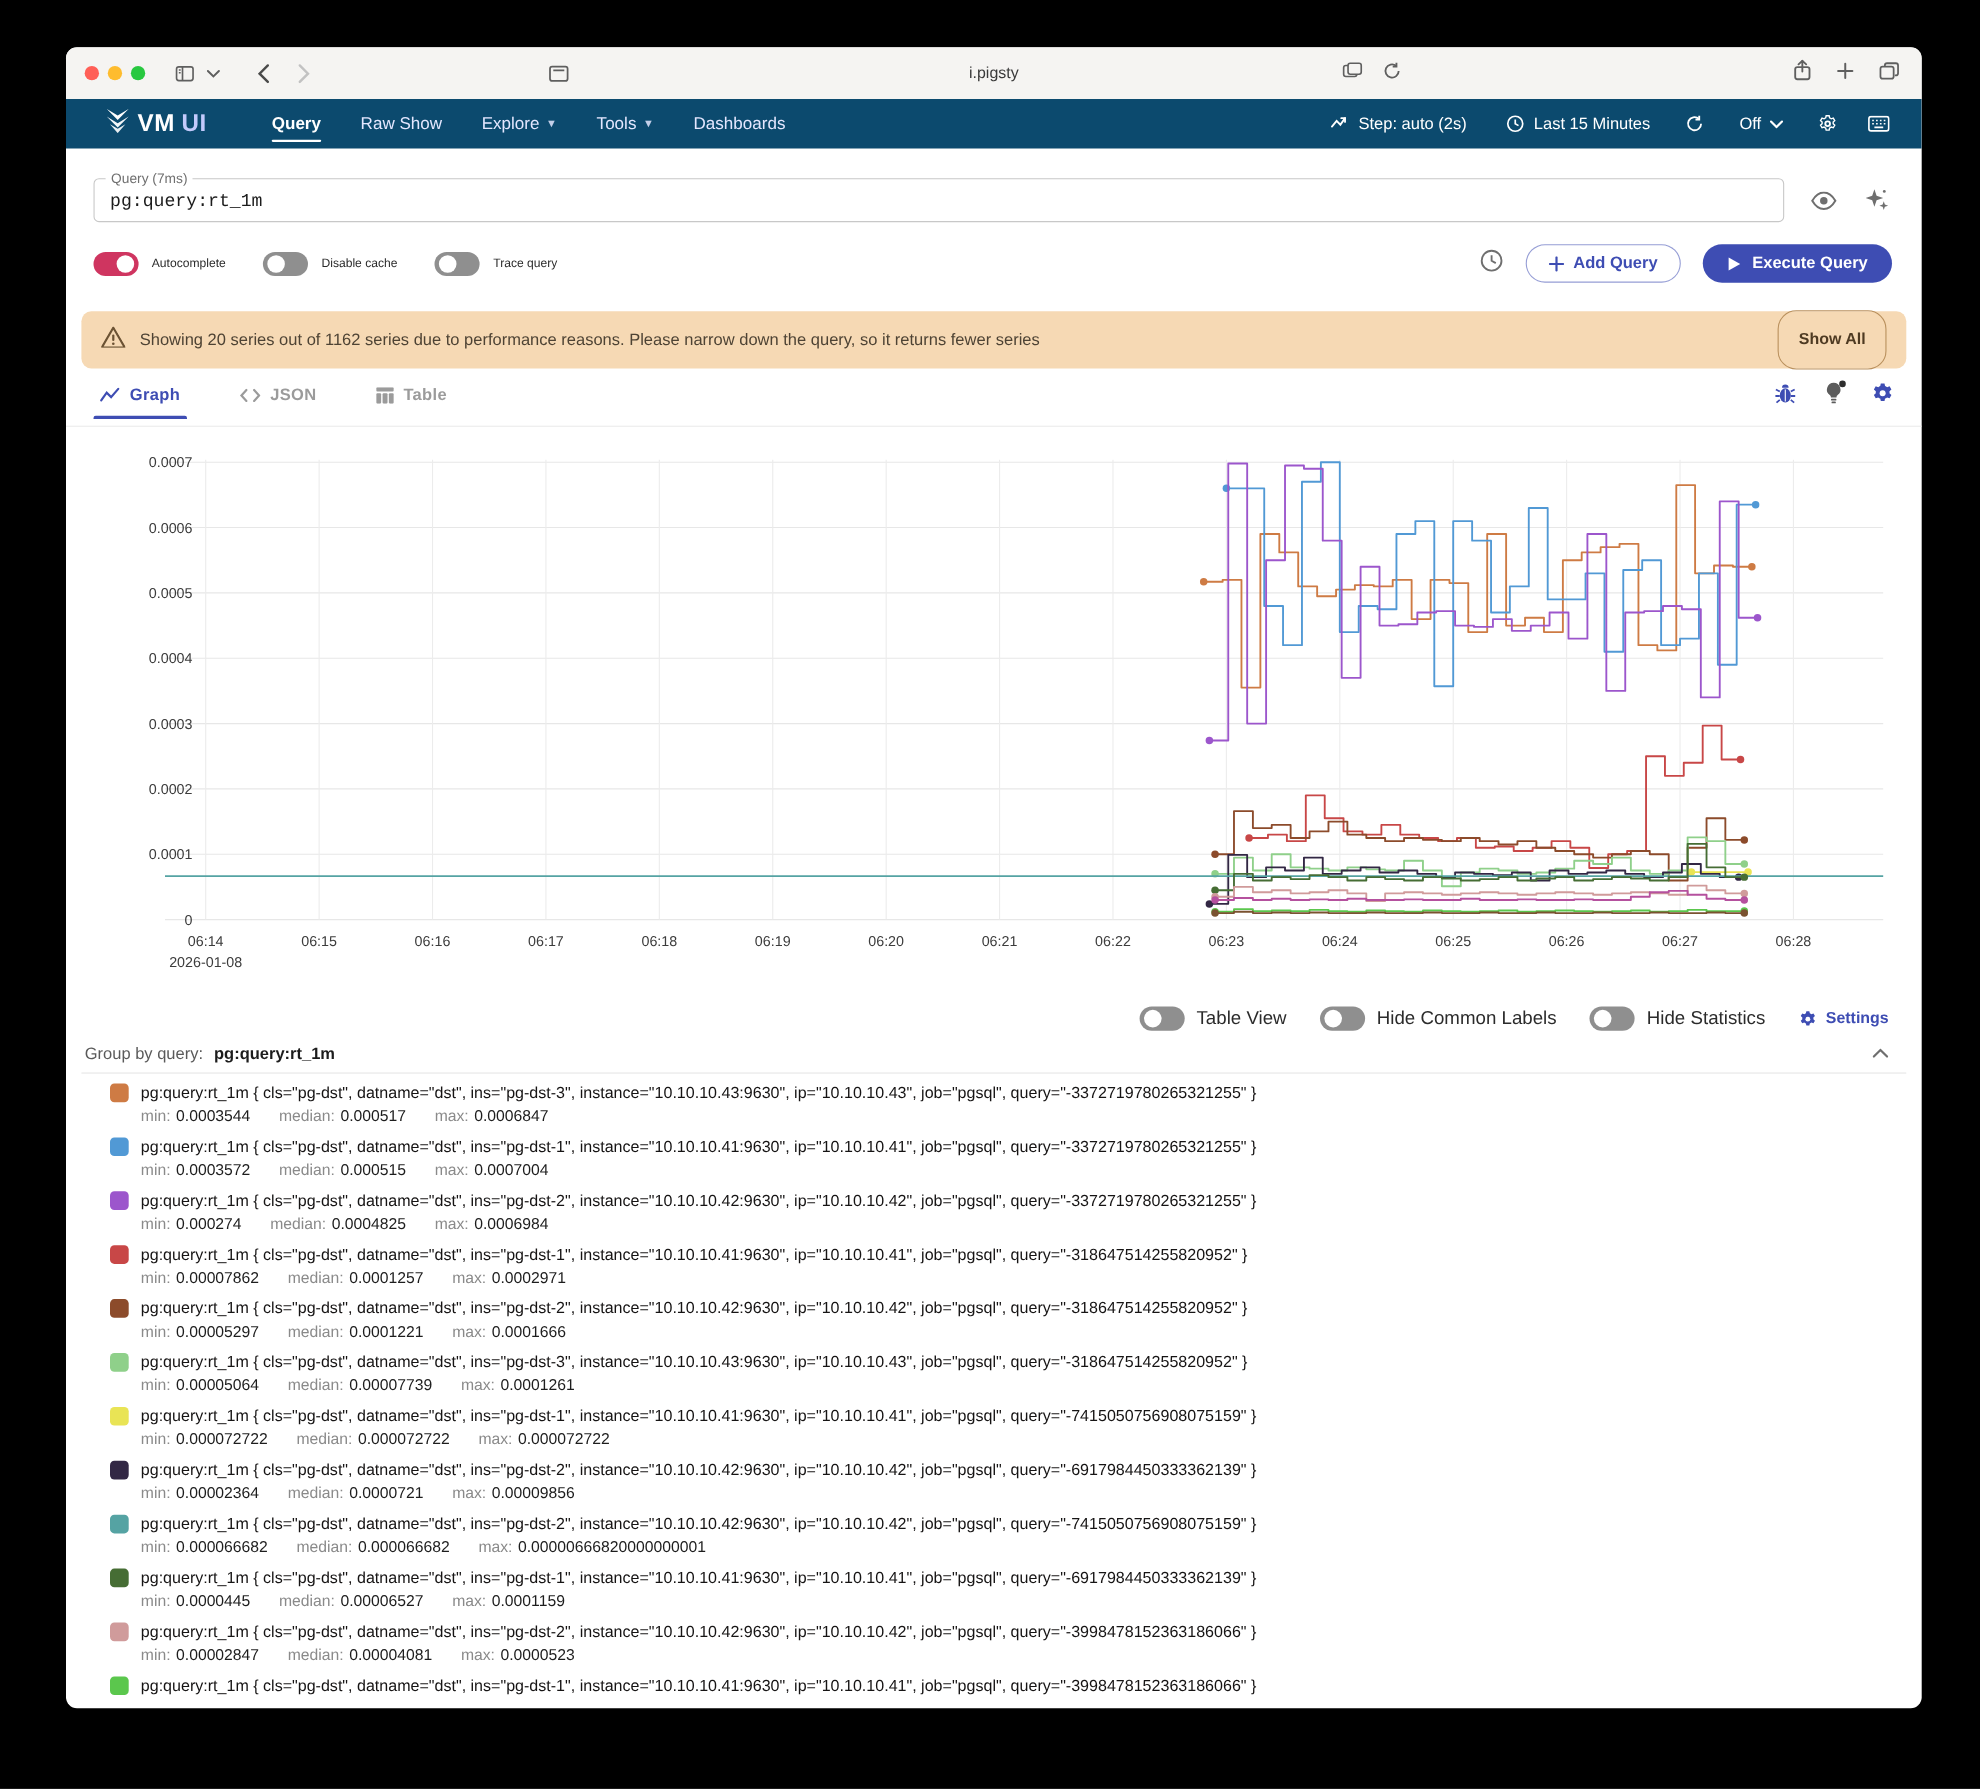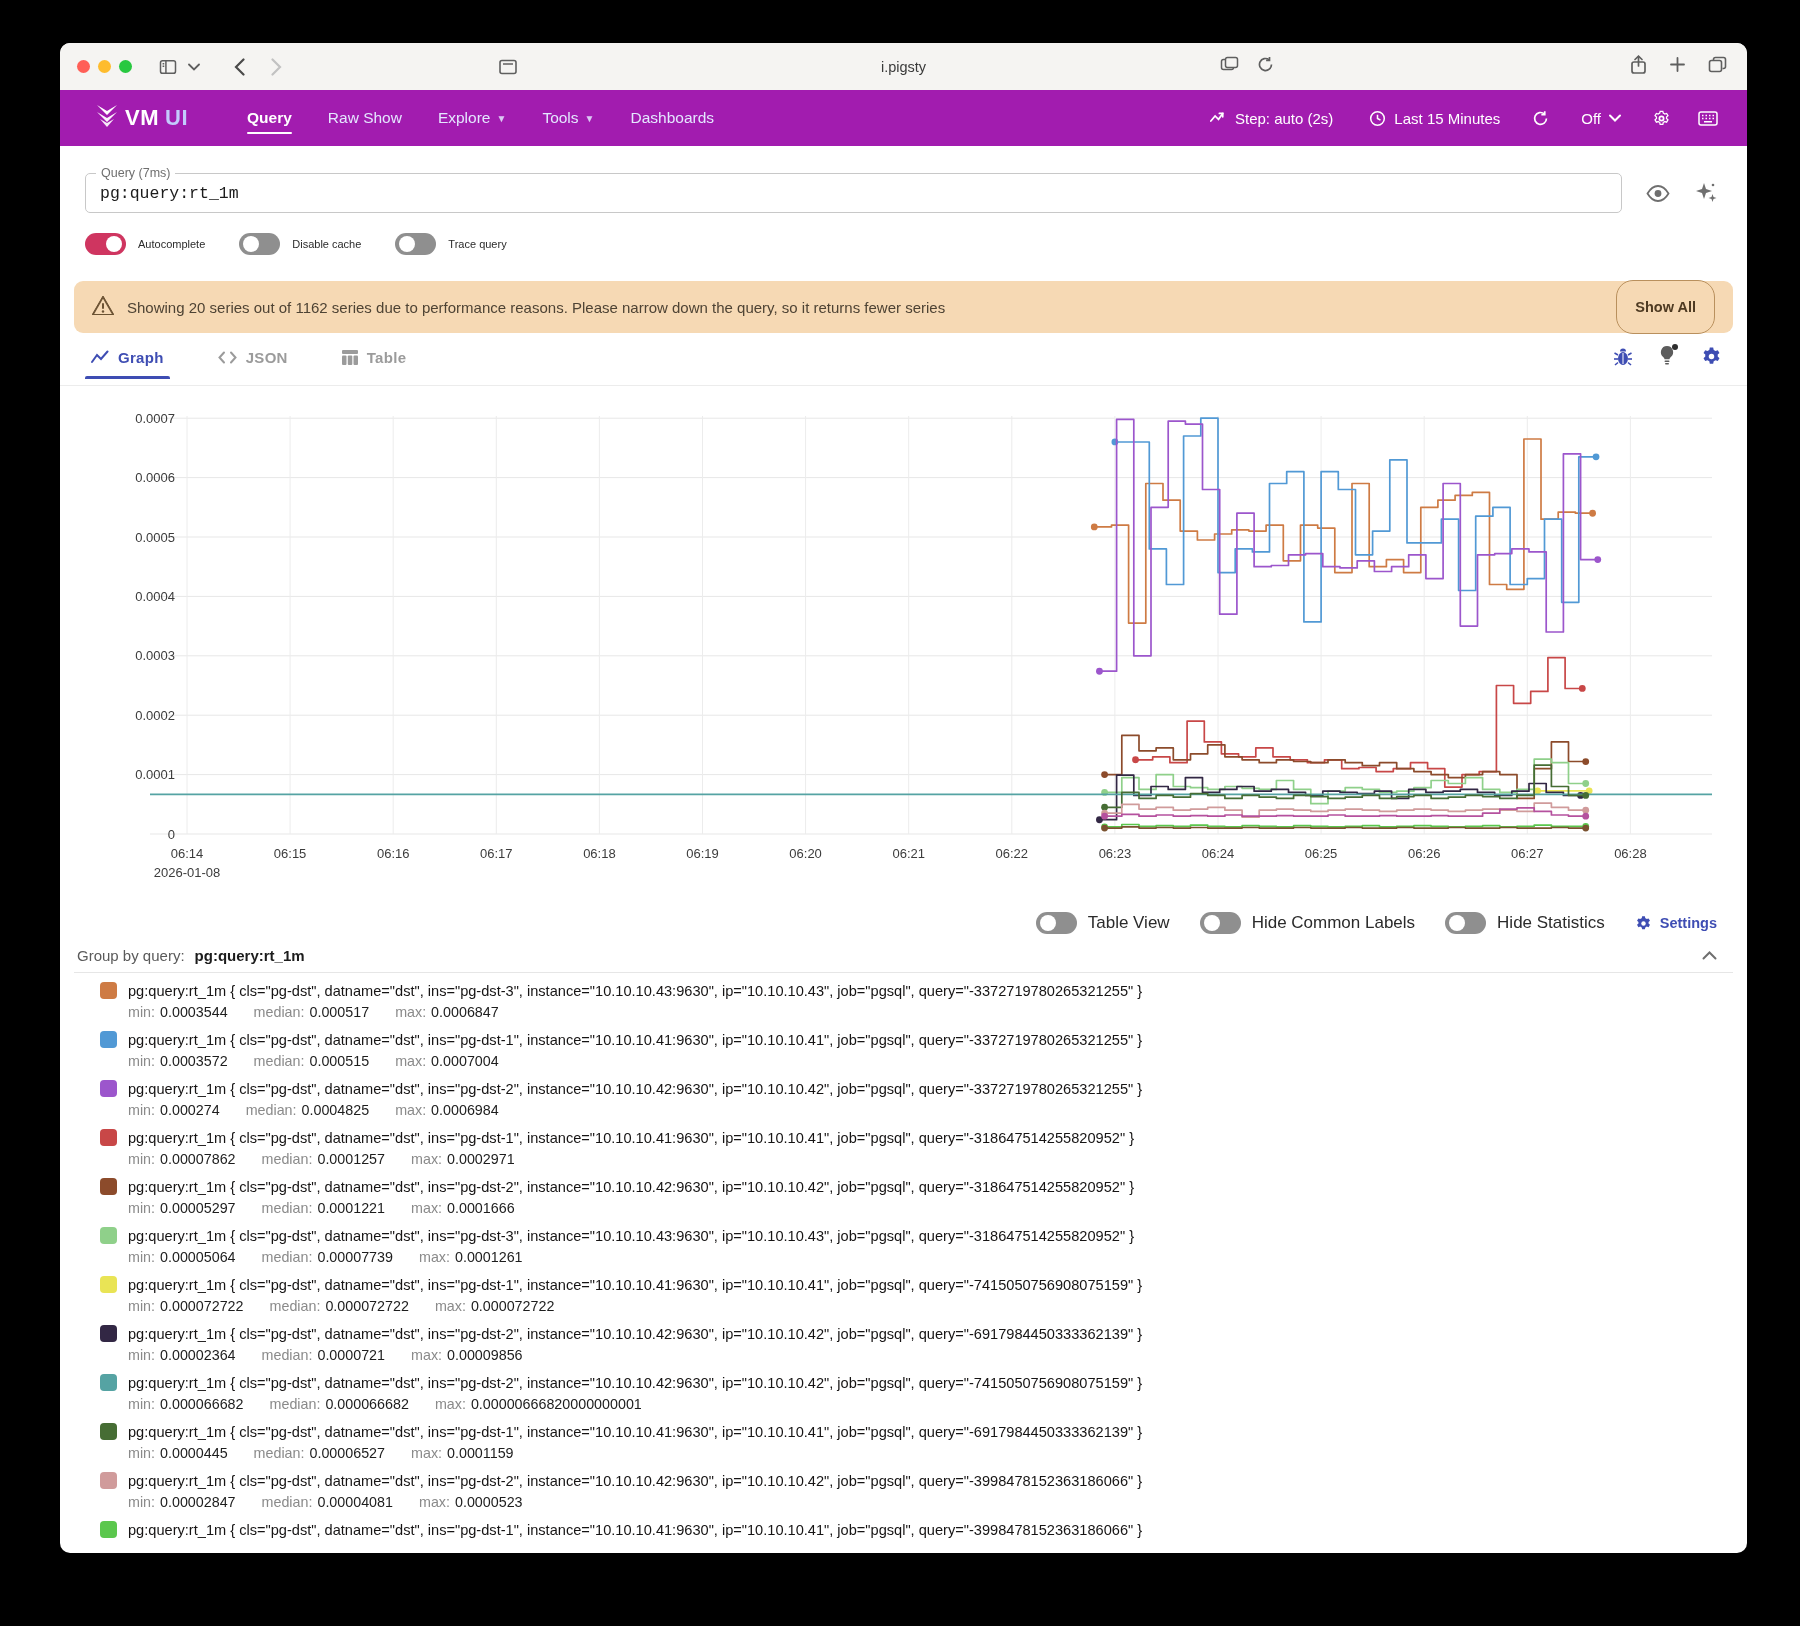--- a/index.html
+++ b/index.html
@@ -14,21 +14,21 @@
   .tl { width:13px; height:13px; border-radius:50%; }
   .tl.red{background:#ff5f57}.tl.yellow{background:#febc2e}.tl.green{background:#28c840}
   .tb-btn { display:flex; align-items:center; justify-content:center; color:#5f5f5f; }
   .tb-ic { width:20px; height:20px; }
   .addr { position:absolute; left:50%; transform:translateX(-50%); display:flex; align-items:center; gap:10px;
           color:#3a3a3a; font-size:14.5px; }
   .tb-right { position:absolute; right:20px; display:flex; align-items:center; gap:22px; color:#5f5f5f;}
   .tb-mid-icons { position:absolute; left:1160px; display:flex; gap:18px; color:#5f5f5f; }
 
   
-  .navbar { height:56px; background:#a21caf; display:flex; align-items:center; padding:0 20px 0 35px; color:#fff; }
+  .navbar { height:45px; background:#0c4a6e; display:flex; align-items:center; padding:0 20px 0 35px; color:#fff; }
   .logo { display:flex; align-items:baseline; gap:6px; margin-right:45px; }
   .logo-mark { align-self:center; }
   .logo-vm { font-size:22px; font-weight:bold; letter-spacing:.5px; }
   .logo-ui { font-size:22px; font-weight:700; color:#c3cafc; letter-spacing:.5px; }
   .nav-items { display:flex; align-items:center; gap:8px; }
   .nav-item { position:relative; padding:9px 14px; font-size:15.5px; color:#e4e7ff; cursor:pointer; display:flex; align-items:center; gap:6px;}
   .nav-item.active { color:#fff; font-weight:bold; }
   .nav-item.active::after { content:""; position:absolute; left:14px; right:14px; bottom:2px; height:2px; background:#fff; border-radius:1px;}
   .caret { font-size:10px; opacity:.85; }
   .nav-right { margin-left:auto; display:flex; align-items:center; gap:10px; }
@@ -301,20 +301,41 @@
               </span>
               <span>Disable cache</span>
             </label>
             <label class="toggle">
               <span class="switch">
                 <span class="knob"></span>
               </span>
               <span>Trace query</span>
             </label>
           </div>
+        <div class="actions">
+          <span class="icon-btn" style="color:#6f6f6f;">
+            <svg width="22" height="22" viewBox="0 0 22 22" fill="none" stroke="#6f6f6f" stroke-width="1.7">
+                <circle cx="11" cy="11" r="9"></circle>
+                <polyline points="11,6 11,11 14.8,13.2"></polyline>
+              </svg>
+          </span>
+          <button class="btn-outline">
+            <svg width="14" height="14" viewBox="0 0 14 14" fill="none" stroke="#3e4db3" stroke-width="2" stroke-linecap="round">
+                <line x1="7" y1="1" x2="7" y2="13"></line>
+                <line x1="1" y1="7" x2="13" y2="7"></line>
+              </svg>
+            <span>Add Query</span>
+          </button>
+          <button class="btn-primary">
+            <svg width="13" height="14" viewBox="0 0 13 14" fill="#fff">
+                <path d="M1.5 1 L12 7 L1.5 13 Z"></path>
+              </svg>
+            <span>Execute Query</span>
+          </button>
+        </div>
       </div>
     </div>
 
     <div class="banner">
       <span>
         <svg width="22" height="19" viewBox="0 0 22 19" fill="#6b5233">
             <path d="M11 0 L22 19 L0 19 Z M11 6 L11 12 M11 14.5 L11 16.8" stroke="#6b5233"></path>
             <path d="M11 2.8 L19.8 18 H2.2 Z" fill="#f6d9b4"></path>
             <rect x="10" y="7" width="2" height="6" rx="1" fill="#6b5233"></rect>
             <circle cx="11" cy="15.5" r="1.2" fill="#6b5233"></circle>

